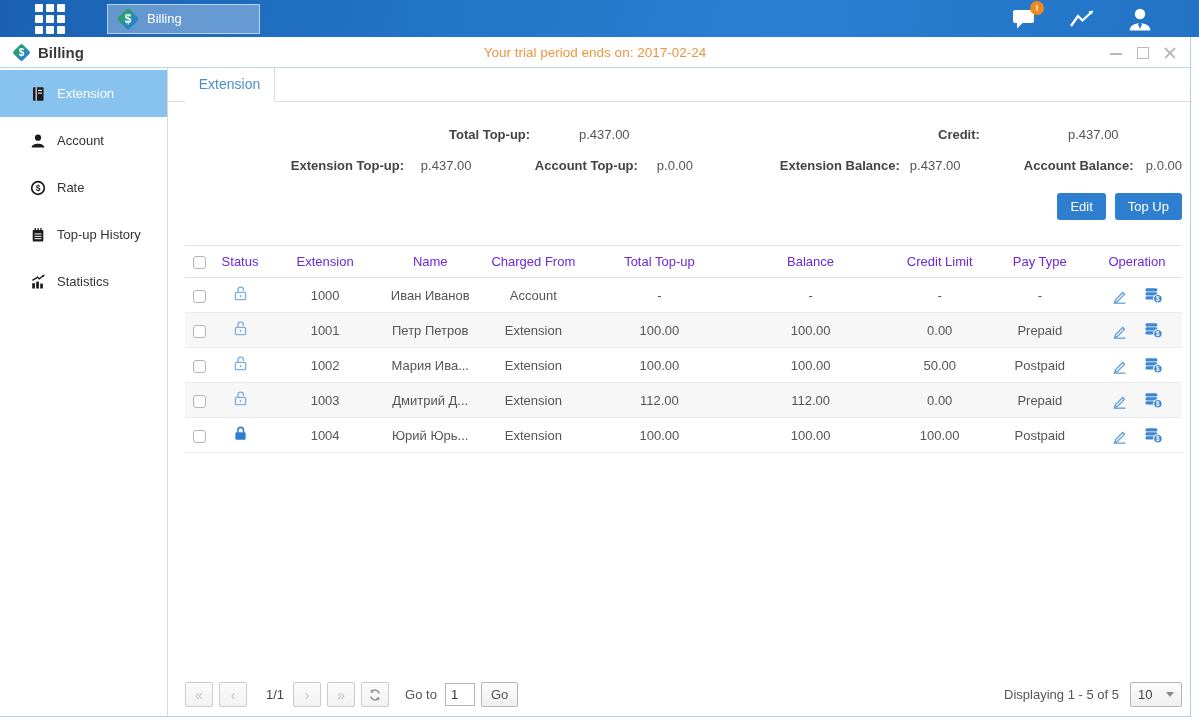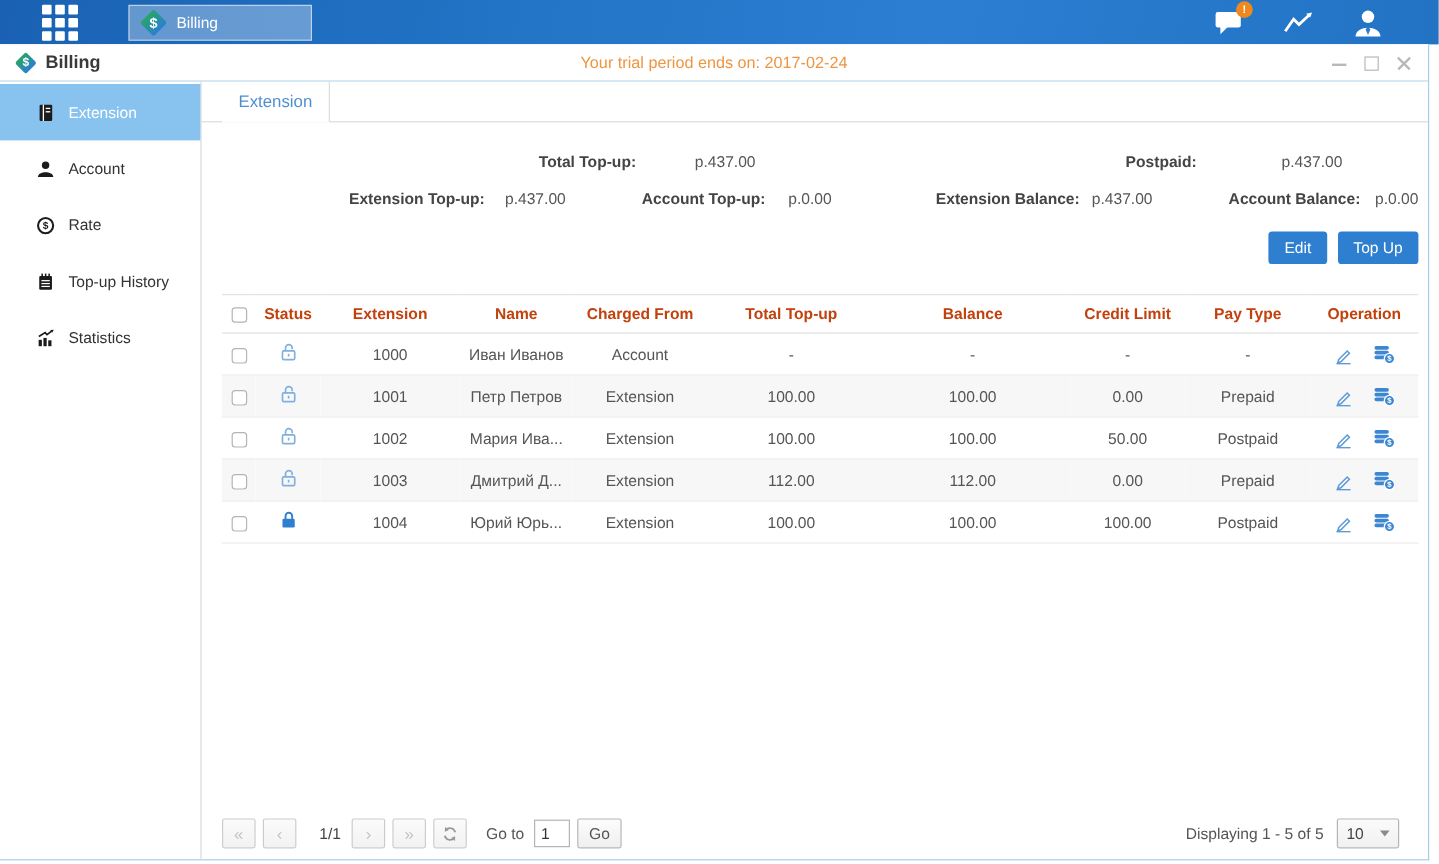--- a/index.html
+++ b/index.html
@@ -65,21 +65,21 @@
   .sum-row { display:flex; align-items:center; height:31px; font-size:13px; color:#555;justify-content:flex-end; }
   .sum-label { font-weight:bold; color:#444; }
   .w1 { width:130px; } .w2 { width:114px; } .w3 { width:122px; }
 
   .toolbar { margin:12px 8px 0 17px; display:flex; gap:9px;justify-content:flex-end; }
   .btn { background:#2e7fd0; color:#fff; border:none; font-size:13px; height:27px; padding:0 13px;
     border-radius:3px; cursor:pointer; font-family:inherit; }
 
   .table-wrap { margin:25px 8px 0 17px; }
   table { width:100%; border-collapse:collapse; font-size:13px; color:#555; table-layout:fixed; }
-  thead th { height:32px; font-weight:bold; color:#c2410c; text-align:center;
+  thead th { height:32px; font-weight:normal; color:#6d28d9; text-align:center;
     border-top:1px solid #e3e3e3; border-bottom:1px solid #e0e0e0; }
   tbody td { height:35px; text-align:center; border-bottom:1px solid #ebebeb; overflow:hidden;
     white-space:nowrap; text-overflow:ellipsis; }
   tbody tr.alt { background:#f7f7f7; }
   .checkbox { display:inline-block; width:13px; height:13px; border:1px solid #b5b5b5;
     border-radius:3px; background:#fff; vertical-align:middle; cursor:pointer; }
   .lock { cursor:pointer; display:inline-flex; }
   .lock .lk-closed { display:none; }
   .lock.locked .lk-closed { display:inline; }
   .op-cell span { cursor:pointer; display:inline-flex; vertical-align:middle; }
@@ -91,21 +91,21 @@
   .pbtn { width:28px; height:25px; border:1px solid #ccc; border-radius:2px;
     background:linear-gradient(#fbfbfb,#f2f2f2); color:#c0c3c7; font-size:14px;
     display:flex; align-items:center; justify-content:center; margin-right:6px; cursor:pointer; }
   .page-ind { margin:0 9px 0 13px; color:#444; }
   .goto-label { margin:0 8px 0 10px; }
   .goto-input { width:30px; height:23px; border:1px solid #b5b5b5; font-size:13px; color:#333;
     padding:0 5px; font-family:inherit; }
   .go-btn { height:25px; margin-left:6px; border:1px solid #b5b5b5; border-radius:2px;
     background:linear-gradient(#fdfdfd,#efefef); color:#555; font-size:13px; padding:0 9px;
     cursor:pointer; font-family:inherit; }
-  .pager-right { margin-left:auto; display:flex; align-items:center; gap:11px; margin-right:16px; }
+  .pager-right { margin-left:auto; display:flex; align-items:center; gap:11px; }
   .size-select { width:52px; height:25px; border:1px solid #b5b5b5; border-radius:2px;
     background:linear-gradient(#fbfbfb,#f0f0f0); display:flex; align-items:center;
     justify-content:space-between; padding:0 7px; color:#444; cursor:pointer; }
   .caret { width:0; height:0; border-left:4.5px solid transparent; border-right:4.5px solid transparent;
     border-top:5.5px solid #8a8a8a; }
 </style>
 </head>
 <body>
 
 <div class="topbar">
@@ -228,21 +228,21 @@
           </div>
           <div class="sum-row">
             <span class="sum-label w1">Extension Top-up:</span>
             <span class="w2">p.437.00</span>
             <span class="sum-label w3">Account Top-up:</span>
             <span>p.0.00</span>
           </div>
         </div>
         <div class="sum-col-right">
           <div class="sum-row">
-            <span class="sum-label w1">Postpaid:</span>
+            <span class="sum-label w1">Credit:</span>
             <span class="w2">p.437.00</span>
           </div>
           <div class="sum-row">
             <span class="sum-label w1">Extension Balance:</span>
             <span class="w2">p.437.00</span>
             <span class="sum-label w3">Account Balance:</span>
             <span>p.0.00</span>
           </div>
         </div>
       </div>

